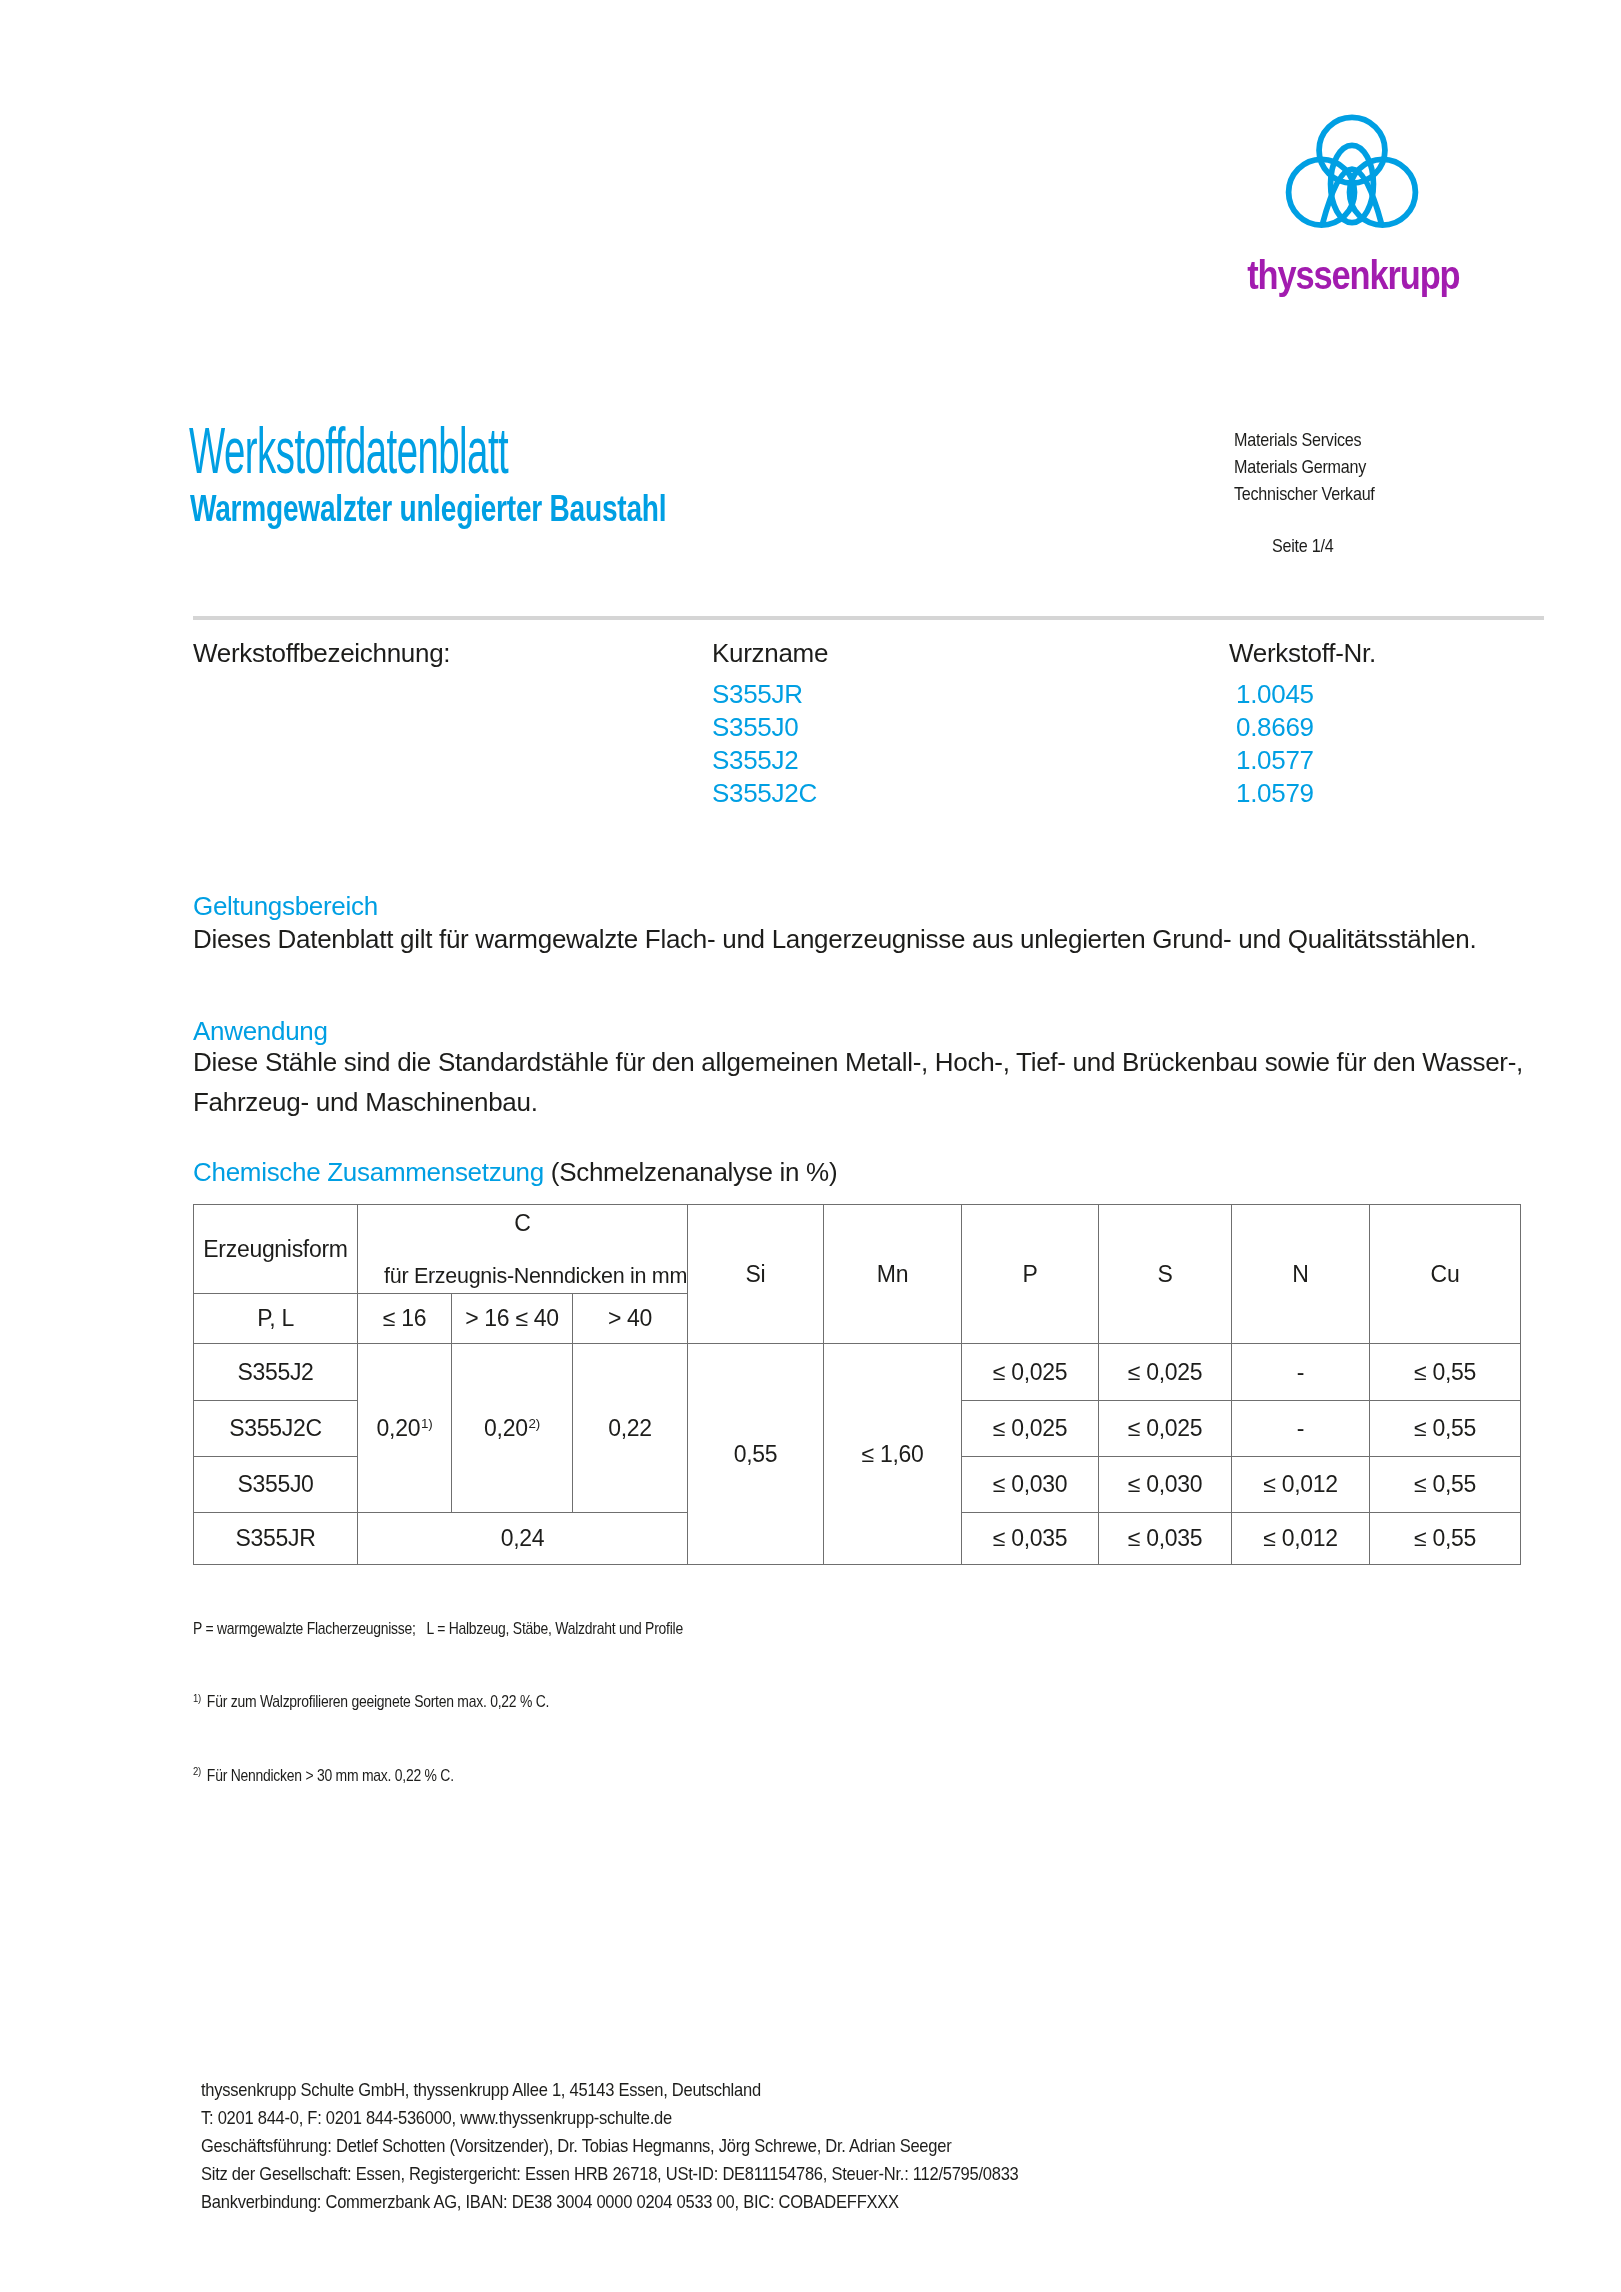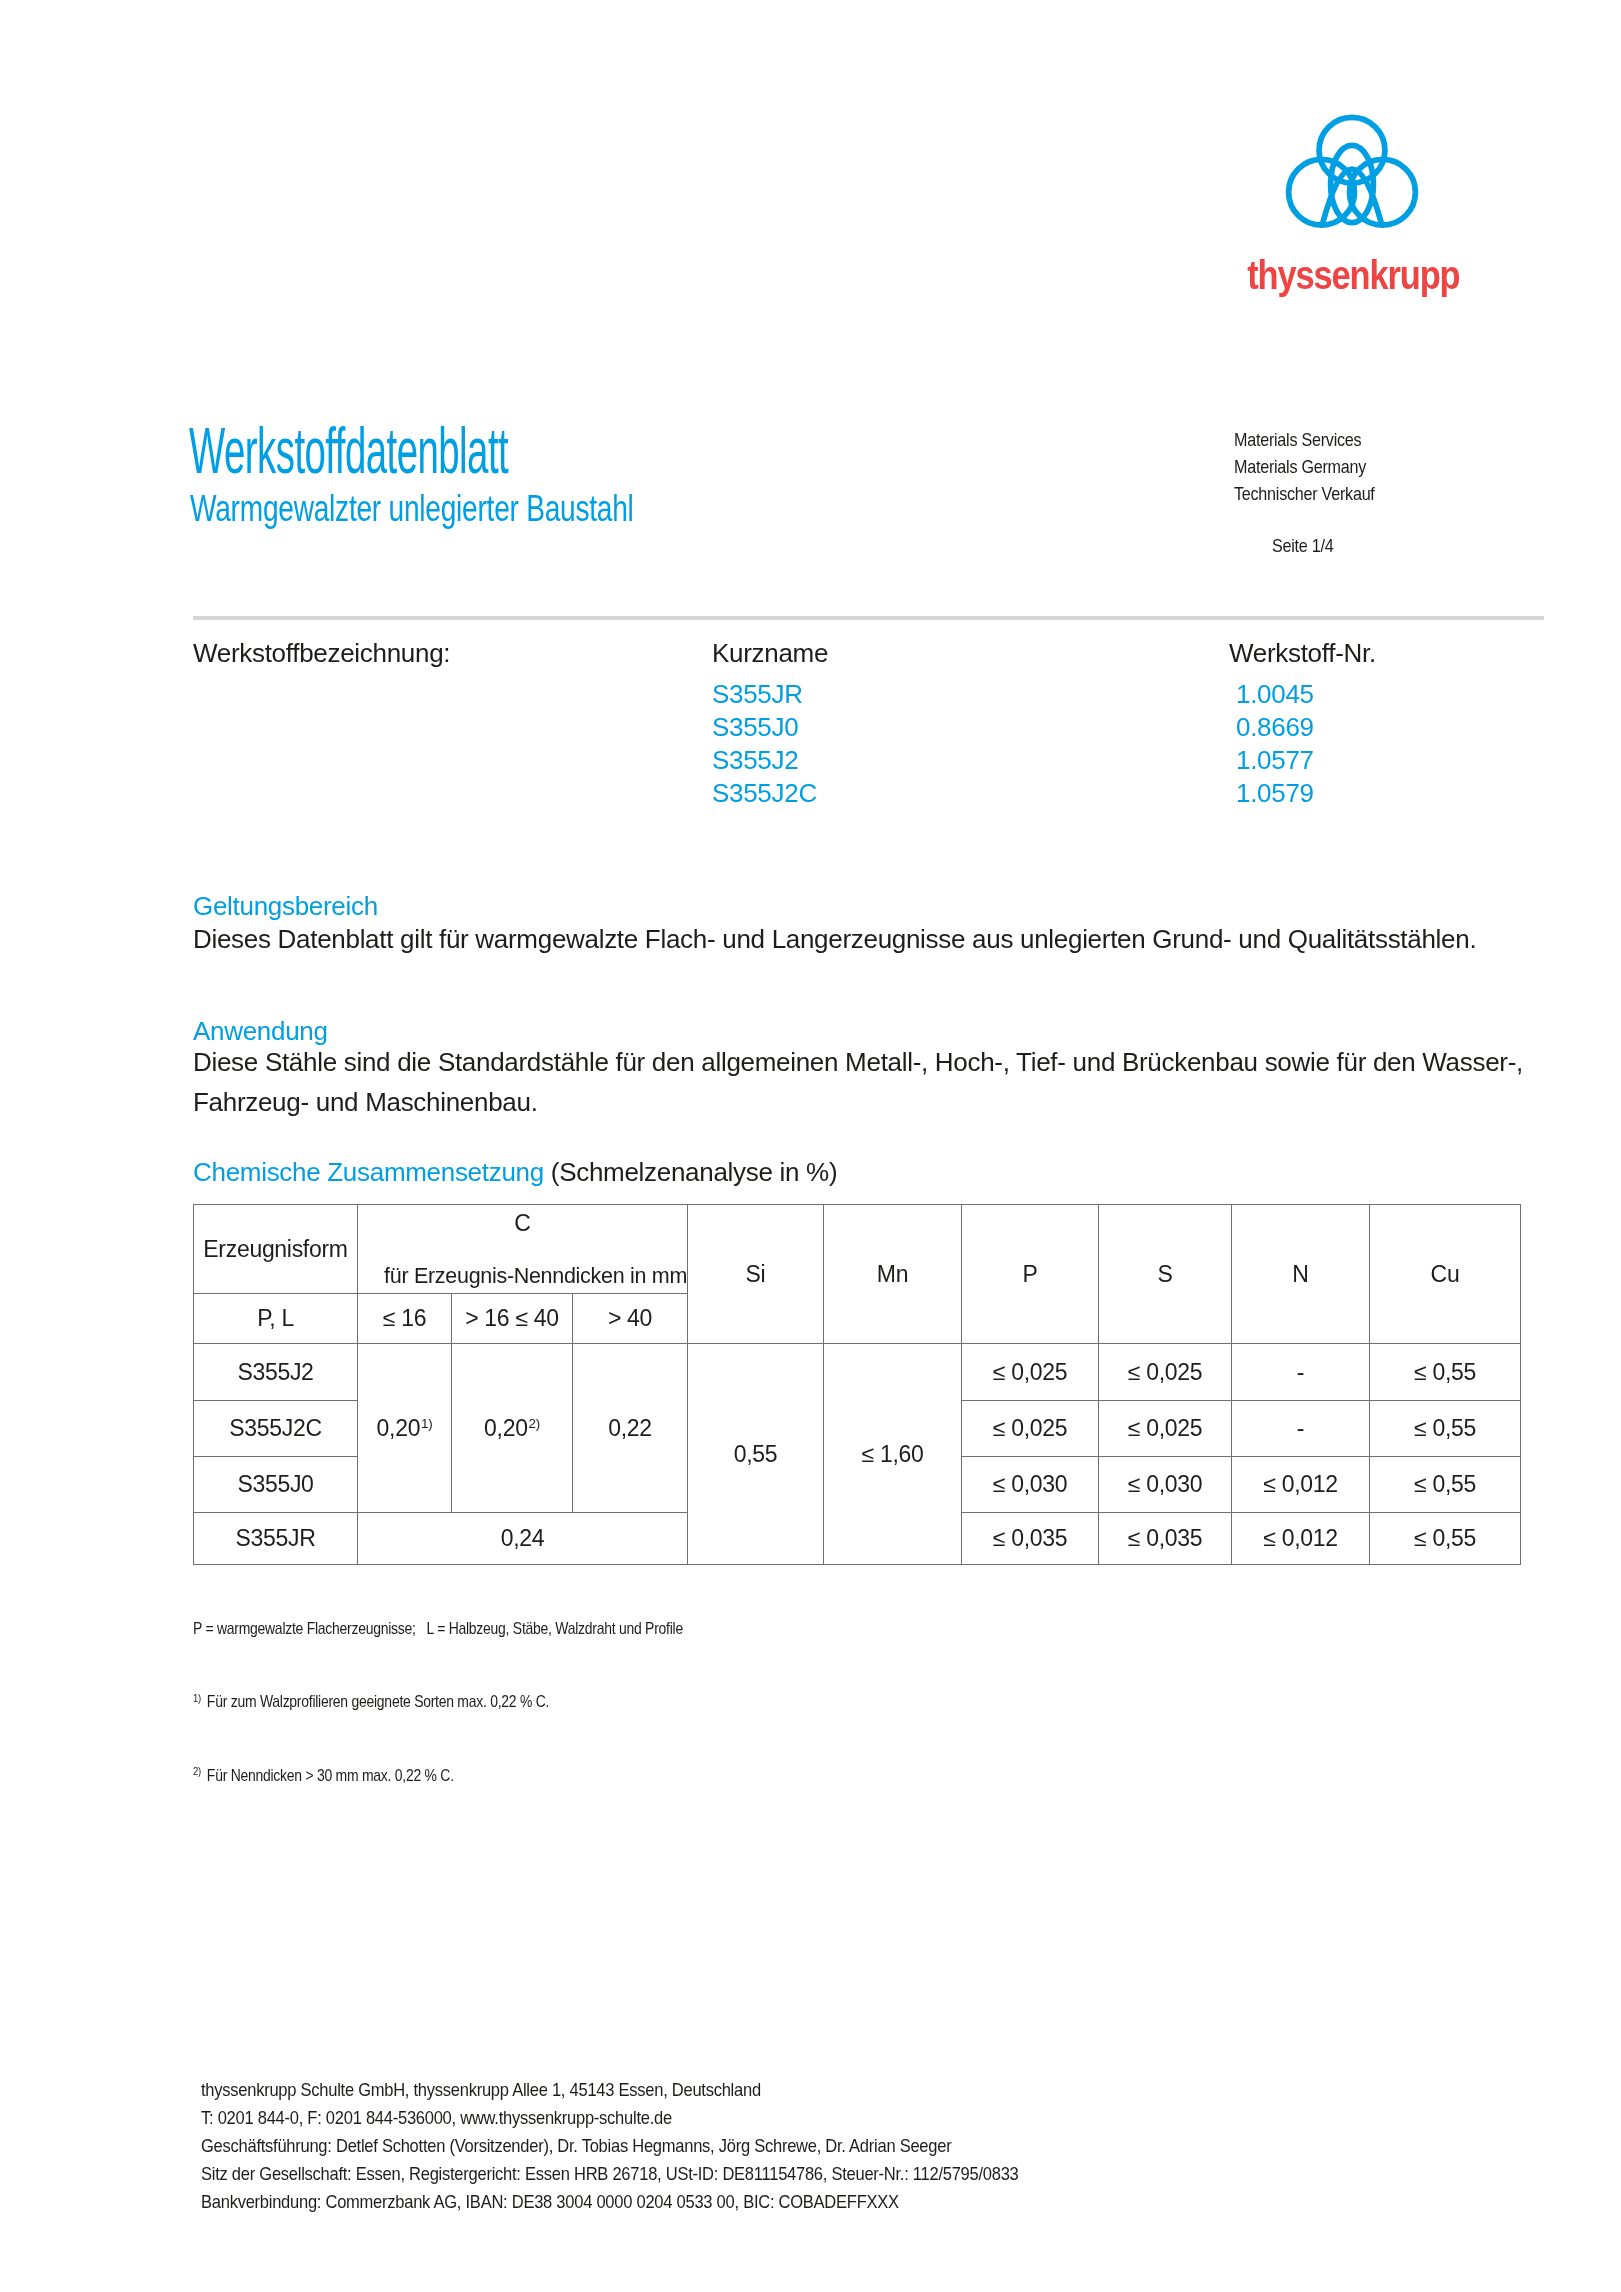--- a/index.html
+++ b/index.html
@@ -12,26 +12,26 @@
   .blue{color:#009fe3;}
   .cx60{display:inline-block;transform:scaleX(0.60);transform-origin:0 0;}
   .cx78{display:inline-block;transform:scaleX(0.78);transform-origin:0 0;}
   .cx85{display:inline-block;transform:scaleX(0.85);transform-origin:0 0;}
   .cx87{display:inline-block;transform:scaleX(0.87);transform-origin:0 0;}
   .cx82{display:inline-block;transform:scaleX(0.82);transform-origin:0 0;}
 
   .logo-emblem{position:absolute;left:1282px;top:107px;}
   .logo-word{
     position:absolute;left:1214px;top:253px;width:278px;text-align:center;
-    font-size:40px;font-weight:600;color:#ef4444;letter-spacing:-1.3px;
+    font-size:40px;font-weight:600;color:#a21caf;letter-spacing:-1.3px;
   }
   .logo-word>span{display:inline-block;transform:scaleX(0.86);transform-origin:50% 50%;}
 
   .doc-title{left:189px;top:414px;font-size:64px;font-weight:400;letter-spacing:-0.9px;}
-  .doc-subtitle{left:190px;top:488px;font-size:36px;font-weight:400;}
+  .doc-subtitle{left:190px;top:488px;font-size:36px;font-weight:700;}
 
   .org-block{left:1234px;top:426px;font-size:19px;line-height:27px;}
   .page-ind{left:1234px;top:535px;font-size:19px;margin-left:38px;}
 
   .rule{position:absolute;left:193px;top:616px;width:1351px;height:3.6px;background:#d5d5d5;}
 
   .desig-label{left:193px;top:638px;font-size:26px;}
   .desig-col1{left:712px;top:638px;font-size:26px;}
   .desig-col2{left:1229px;top:638px;font-size:26px;}
   .desig-vals{font-size:26px;line-height:33px;}

